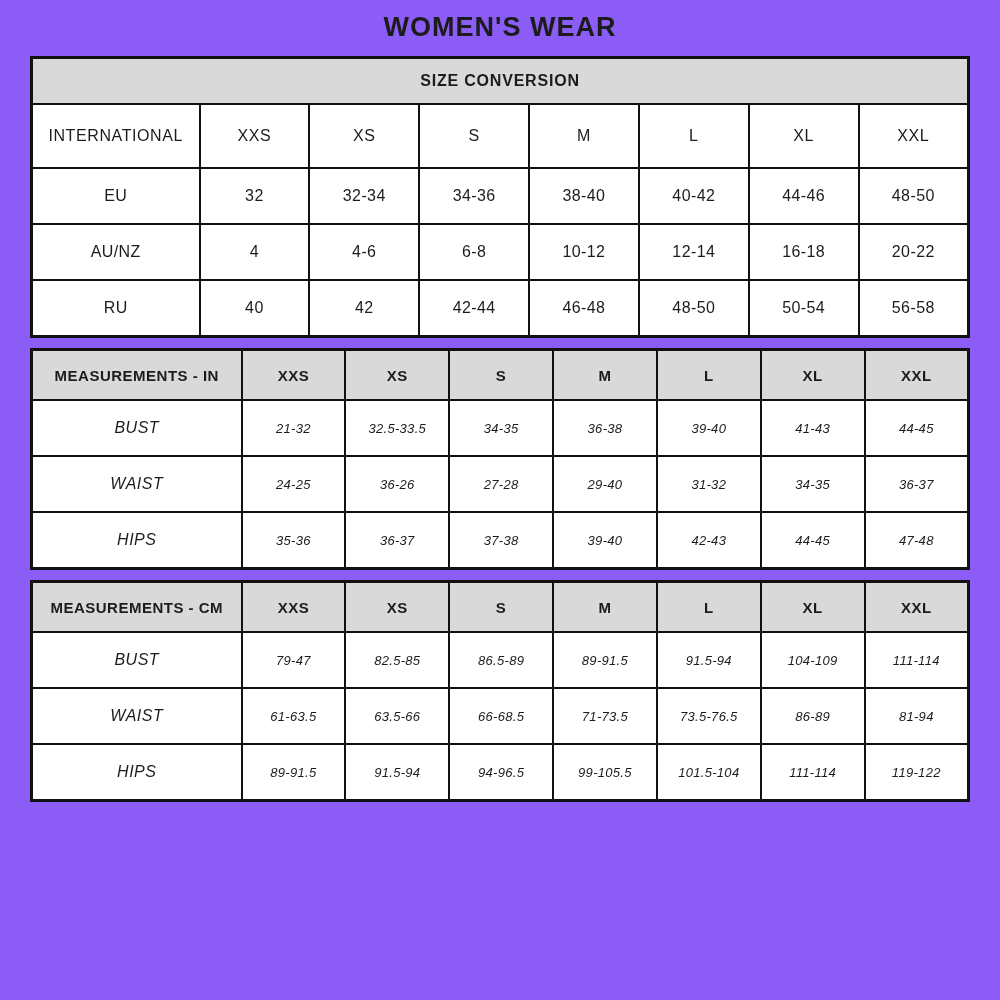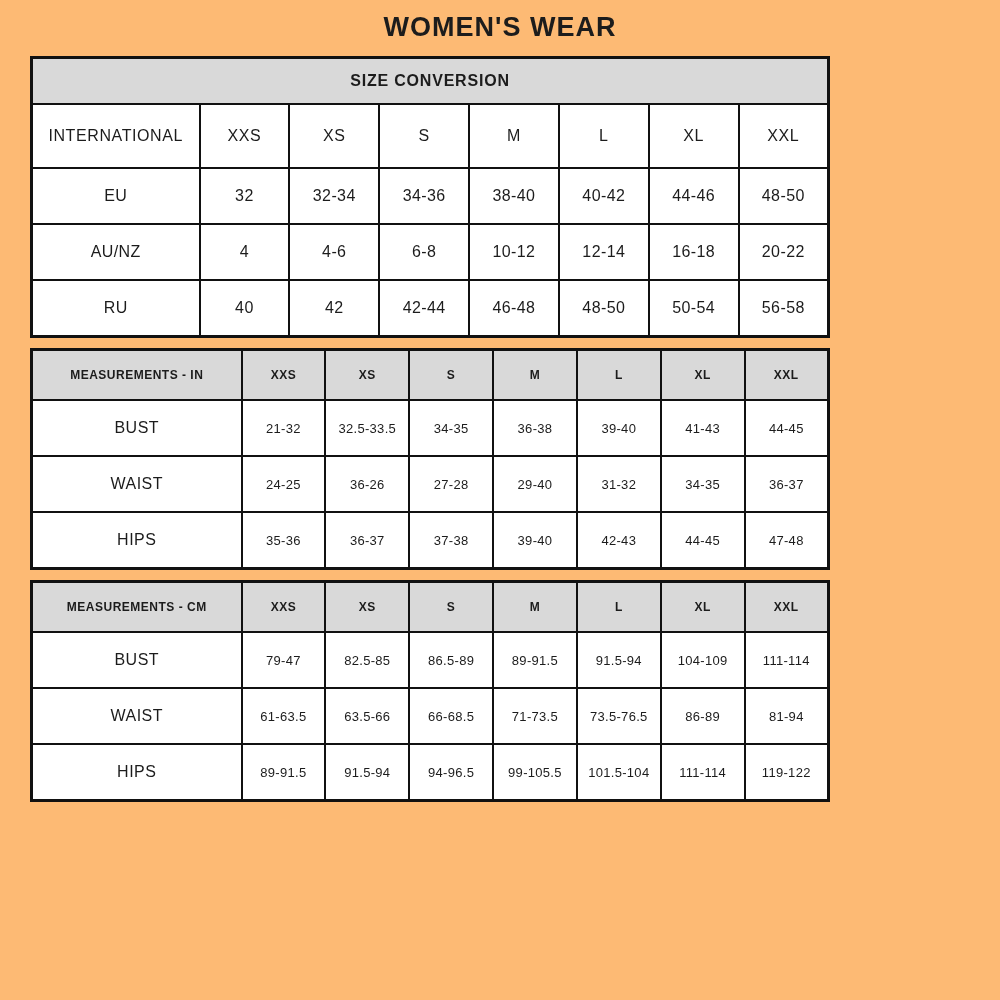--- a/index.html
+++ b/index.html
@@ -7,32 +7,32 @@
     padding: 0;
     background: #ffffff;
     font-family: "Liberation Sans", sans-serif;
     color: #1c1c1c;
   }
   .page {
     box-sizing: border-box;
     width: 1000px;
     height: 1000px;
     padding: 12px 30px 20px 30px;
-    background: #fdba74;
+    background: #8b5cf6;
   }
   .title {
     margin: 0 0 13px 0;
     text-align: center;
     font-size: 27px;
     font-weight: 700;
     letter-spacing: 1px;
     color: #1c1c1c;
   }
   table.tbl {
-    width: 800px;
+    width: 940px;
     border-collapse: collapse;
     table-layout: fixed;
     border: 3px solid #111111;
     background: #ffffff;
   }
   table.tbl th, table.tbl td {
     border: 2px solid #111111;
     text-align: center;
     vertical-align: middle;
     padding: 0 4px;
@@ -59,29 +59,30 @@
     height: 54px;
     font-size: 16px;
     font-weight: 400;
     letter-spacing: 0.4px;
   }
 
   
   .meas thead th {
     background: #d9d9d9;
     height: 48px;
-    font-size: 12px;
+    font-size: 15px;
     font-weight: 700;
     letter-spacing: 0.5px;
   }
   .meas tbody td {
     height: 54px;
     font-size: 13px;
     font-weight: 400;
     letter-spacing: 0.3px;
+    font-style: italic;
   }
   .meas tbody td.lbl {
     font-size: 16px;
     letter-spacing: 0.5px;
   }
 </style>
 </head>
 <body>
 
 <div class="page">

